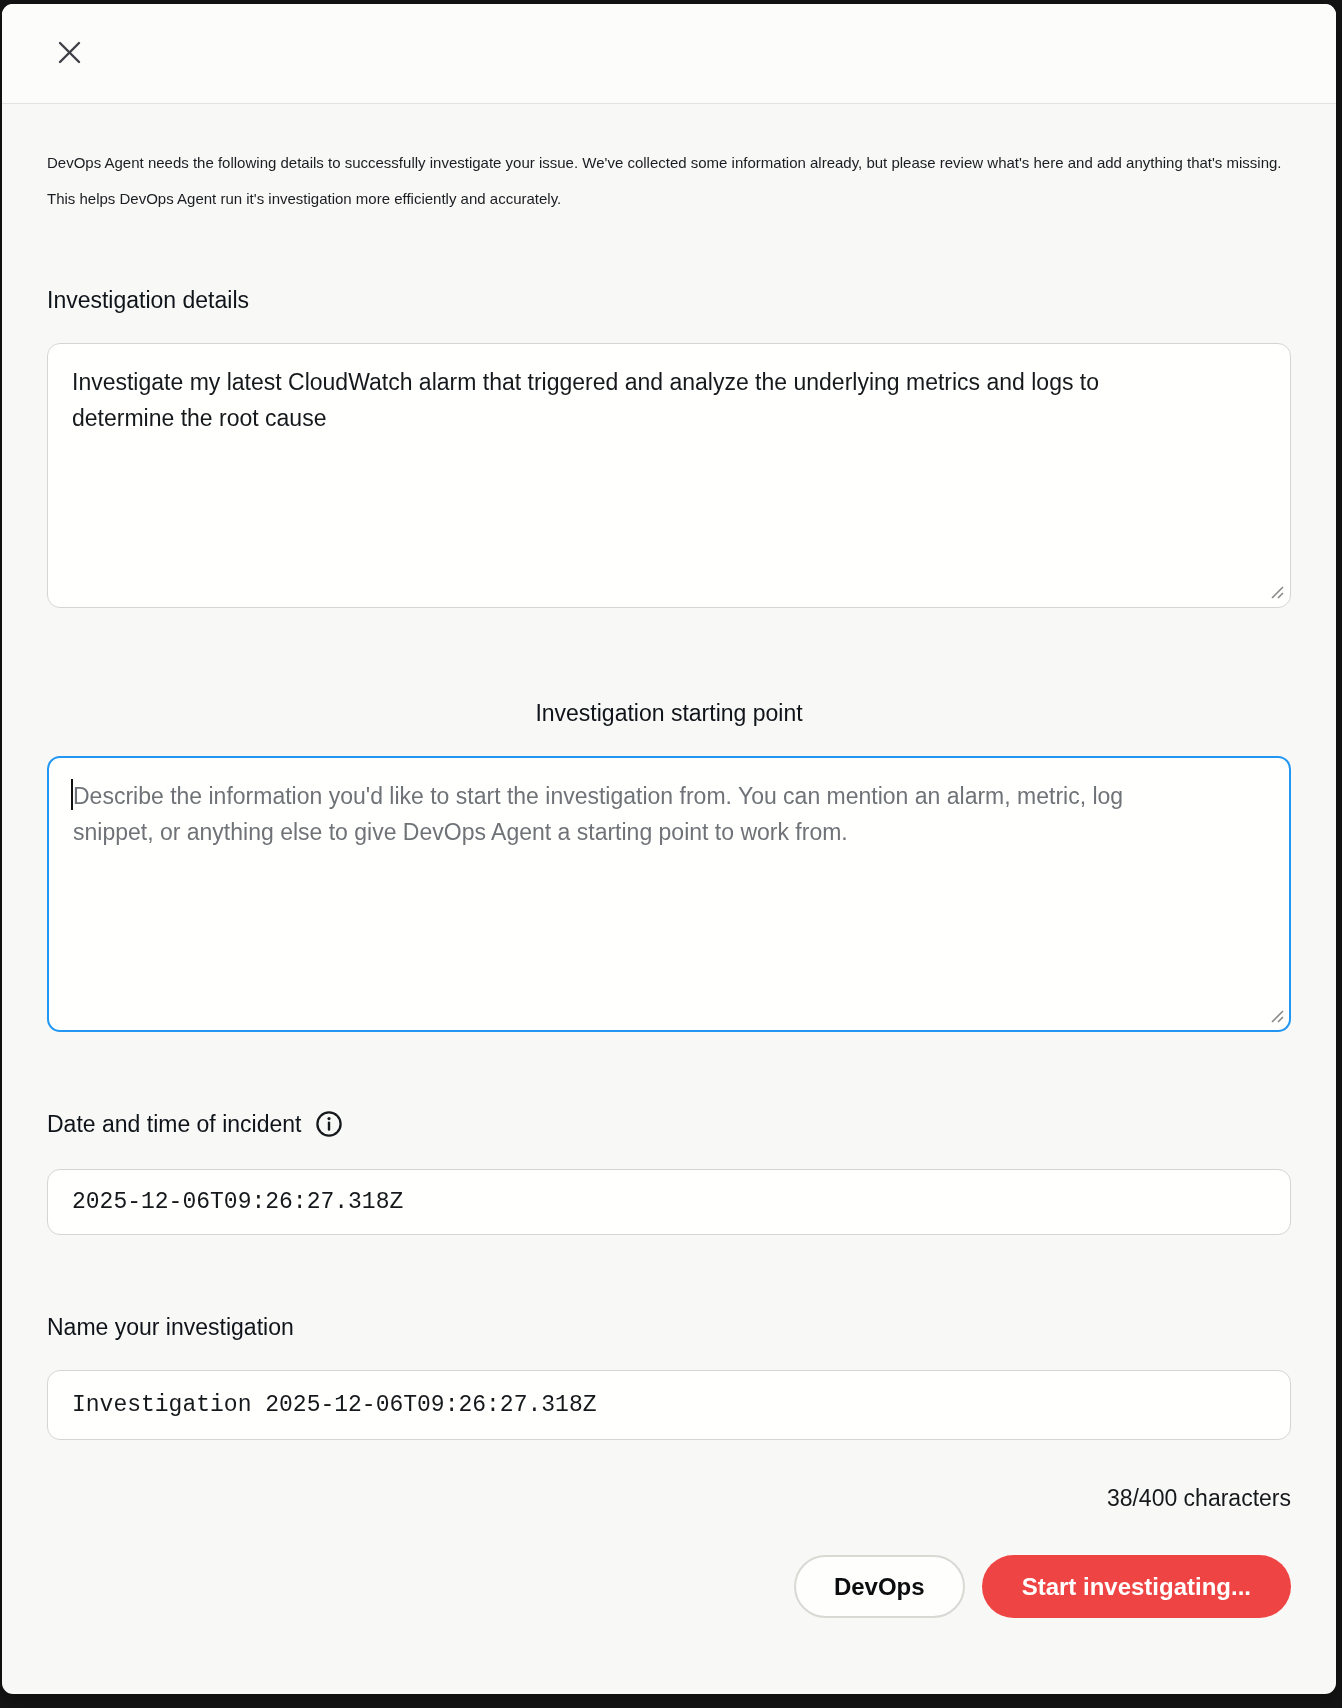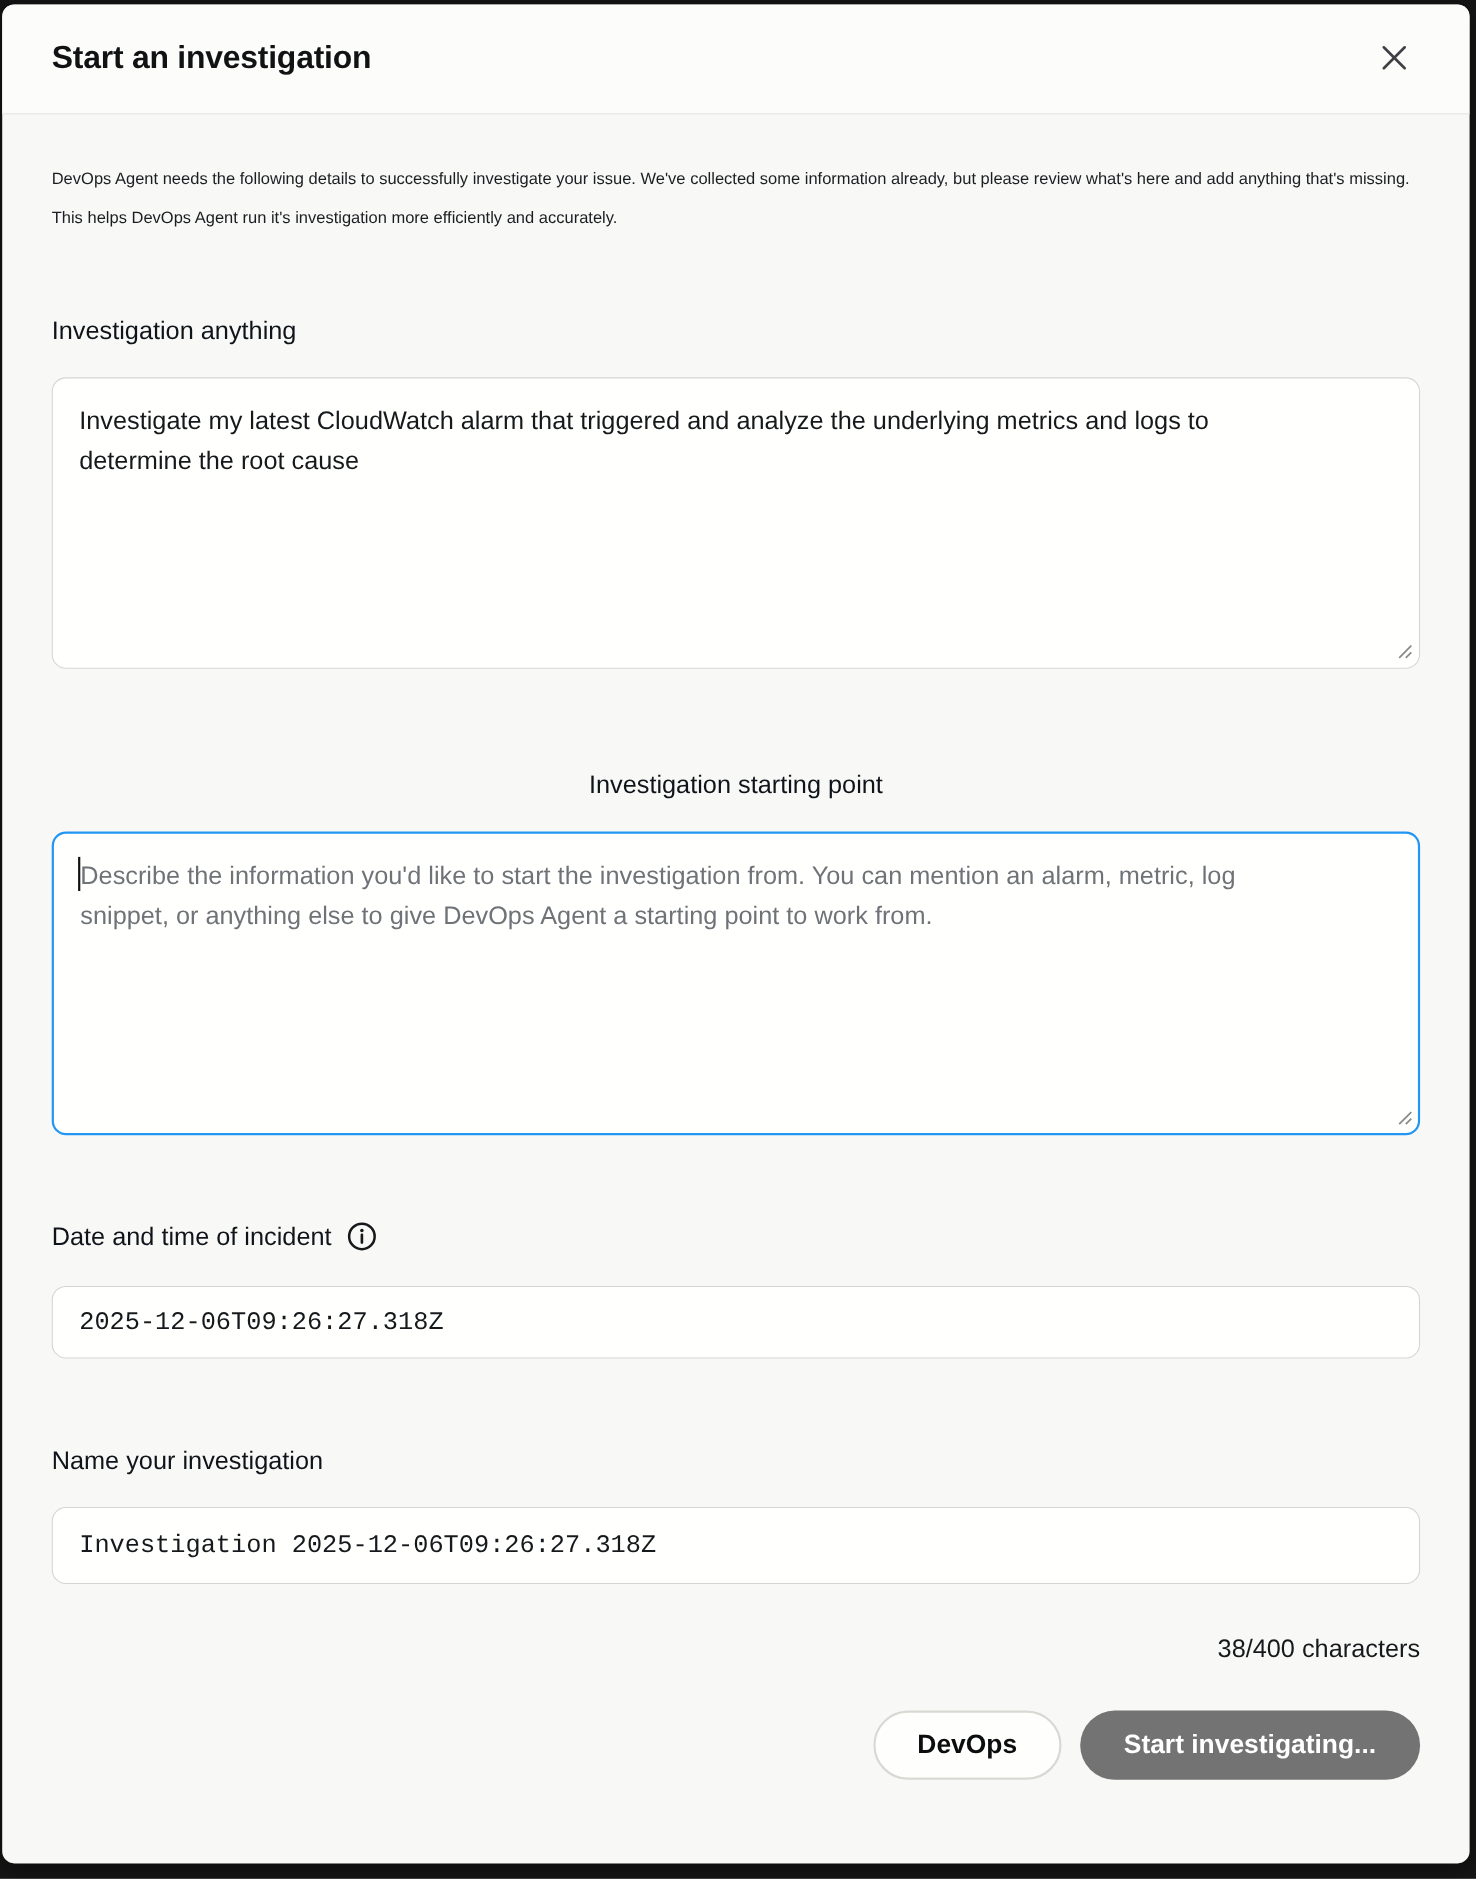--- a/index.html
+++ b/index.html
@@ -155,48 +155,47 @@
     align-items: center;
     justify-content: center;
   }
   .btn-cancel {
     background: #fefefd;
     color: #0c0d0e;
     border: 2px solid #d9d9d4;
     padding: 0 38px;
   }
   .btn-primary {
-    background: #737373;
+    background: #ef4444;
     color: #ffffff;
     border: none;
     padding: 0 40px;
   }
 </style>
 </head>
 <body>
 
 <div class="modal">
 
   <div class="modal-header">
-    <div class="modal-title">Start an investigation</div>
     <button class="close-btn" aria-label="Close">
       <span>
         <svg width="27" height="27" viewBox="0 0 27 27">
           <line x1="4" y1="4" x2="23" y2="23" stroke="#3f4045" stroke-width="2.4" stroke-linecap="round"></line>
           <line x1="23" y1="4" x2="4" y2="23" stroke="#3f4045" stroke-width="2.4" stroke-linecap="round"></line>
         </svg>
       </span>
     </button>
   </div>
 
   <div class="modal-body">
 
     <p class="intro">DevOps Agent needs the following details to successfully investigate your issue. We've collected some information already, but please review what's here and add anything that's missing. This helps DevOps Agent run it's investigation more efficiently and accurately.</p>
 
-    <label class="field-label mt-l1">Investigation anything</label>
+    <label class="field-label mt-l1">Investigation details</label>
     <div class="ta-wrap">
       <textarea id="ta-details" class="field-textarea" spellcheck="false" style="">Investigate my latest CloudWatch alarm that triggered and analyze the underlying metrics and logs to determine the root cause</textarea>
       <svg class="resize-handle" width="14" height="14" viewBox="0 0 14 14">
         <path d="M13 2 L2 13 M13 8 L8 13" stroke="#8a8a86" stroke-width="1.6" fill="none"></path>
       </svg>
     </div>
 
     <label class="field-label mt-l2">Investigation starting point</label>
     <div class="ta-wrap">
       <textarea id="ta-start" class="field-textarea" spellcheck="false" placeholder="Describe the information you'd like to start the investigation from. You can mention an alarm, metric, log snippet, or anything else to give DevOps Agent a starting point to work from." style=""></textarea>

